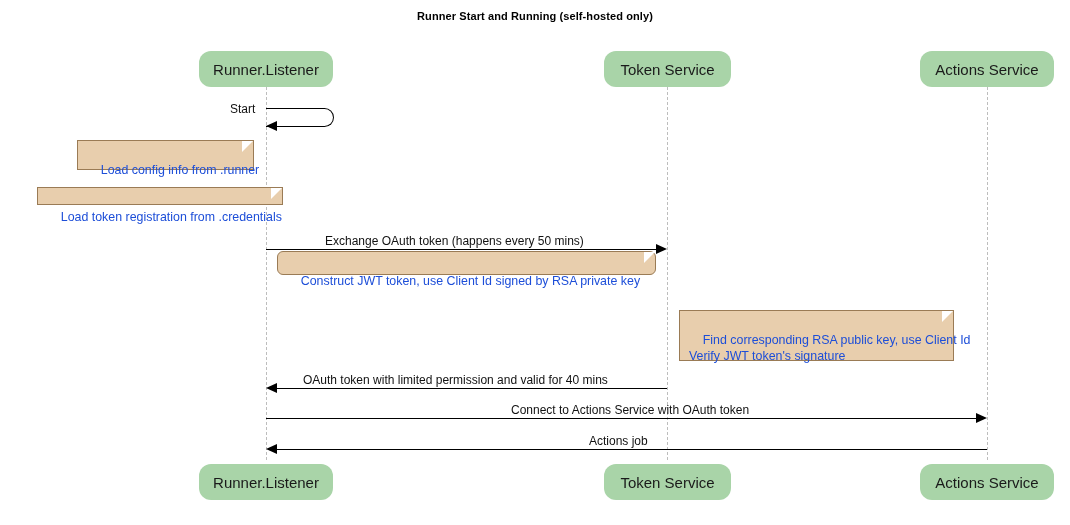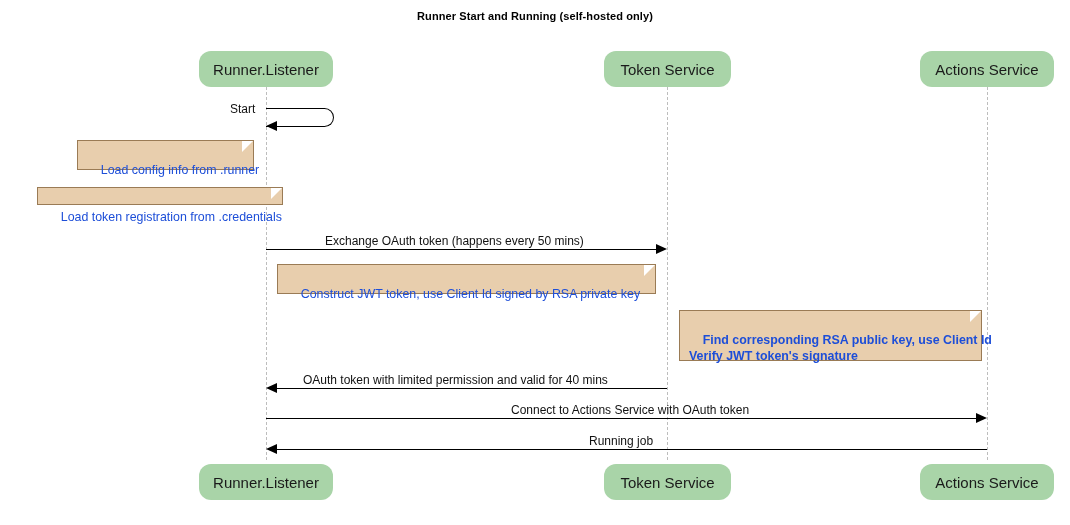--- a/index.html
+++ b/index.html
@@ -142,38 +142,38 @@
   <div class="arrow-right" style="left:656px; top:243.5px;"></div>
 
   <div class="msg-label" style="left:303px; top:373px;">OAuth token with limited permission and valid for 40 mins</div>
   <div class="msg-line" style="left:277px; top:388px; width:390px;"></div>
   <div class="arrow-left" style="left:266px; top:382.5px;"></div>
 
   <div class="msg-label" style="left:495px; top:403px;margin-left:16px;">Connect to Actions Service with OAuth token</div>
   <div class="msg-line" style="left:266px; top:418px; width:710px;"></div>
   <div class="arrow-right" style="left:976px; top:412.5px;"></div>
 
-  <div class="msg-label" style="left:589px; top:434px;">Running job</div>
+  <div class="msg-label" style="left:589px; top:434px;">Actions job</div>
   <div class="msg-line" style="left:277px; top:449px; width:710px;"></div>
   <div class="arrow-left" style="left:266px; top:443.5px;"></div>
 
   <div class="note" style="left:77px; top:140px; width:177px; height:30px;">
     <span>Load config info from .runner</span>
     <span class="fold-tri"></span>
   </div>
 
   <div class="note" style="left:9px; top:187px; width:246px; height:18px;margin-left:28px;">
     <span>Load token registration from .credentials</span>
     <span class="fold-tri"></span>
   </div>
 
-  <div class="note" style="left:277px; top:264px; width:379px; height:30px;">
+  <div class="note" style="left:277px; top:251px; width:379px; height:24px;border-radius:6px;">
     <span>Construct JWT token, use Client Id signed by RSA private key</span>
     <span class="fold-tri"></span>
   </div>
 
-  <div class="note" style="left:679px; top:310px; width:303px; height:51px;font-weight:bold;">
+  <div class="note" style="left:679px; top:310px; width:275px; height:51px;">
     <span>Find corresponding RSA public key, use Client Id
 Verify JWT token's signature</span>
     <span class="fold-tri"></span>
   </div>
 
 </div>
 
 </body></html>

